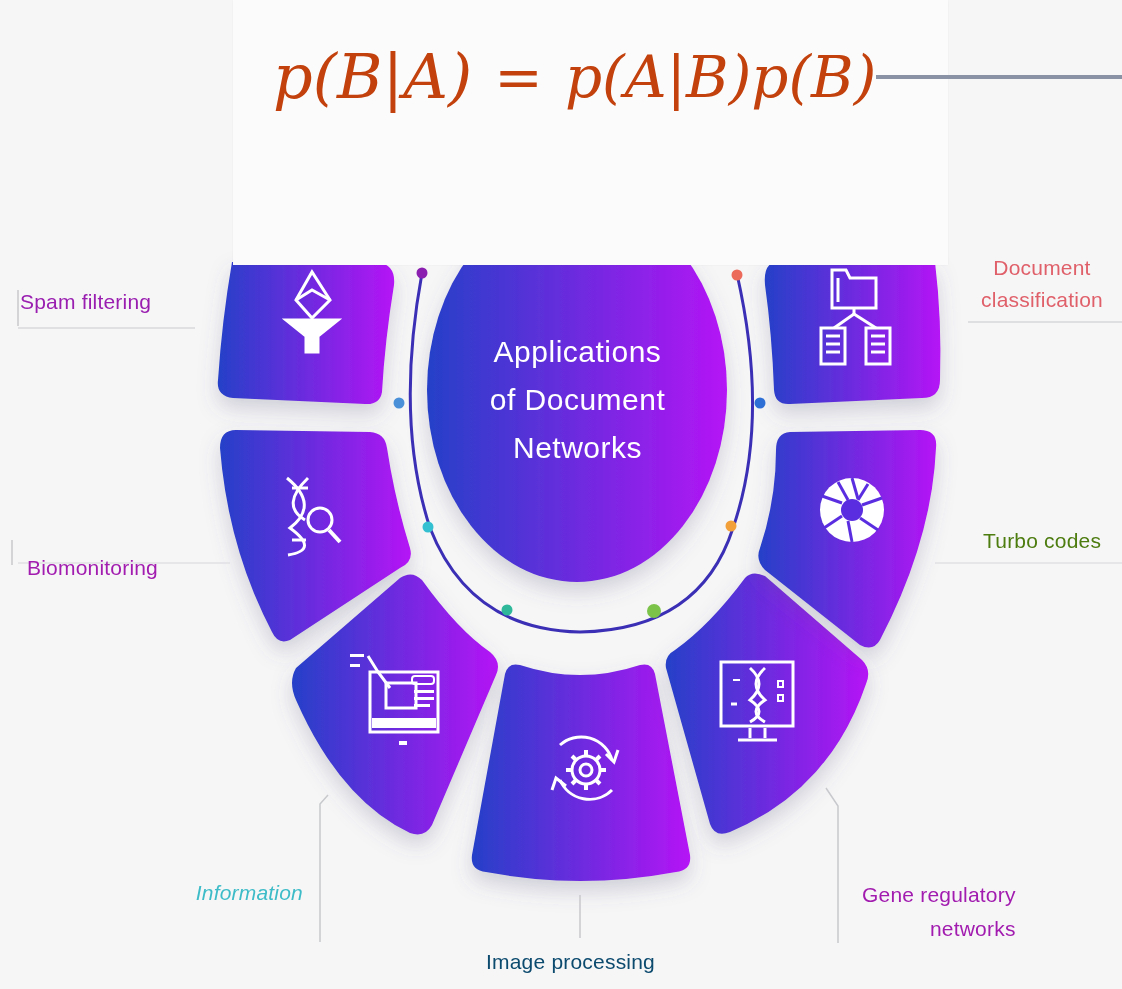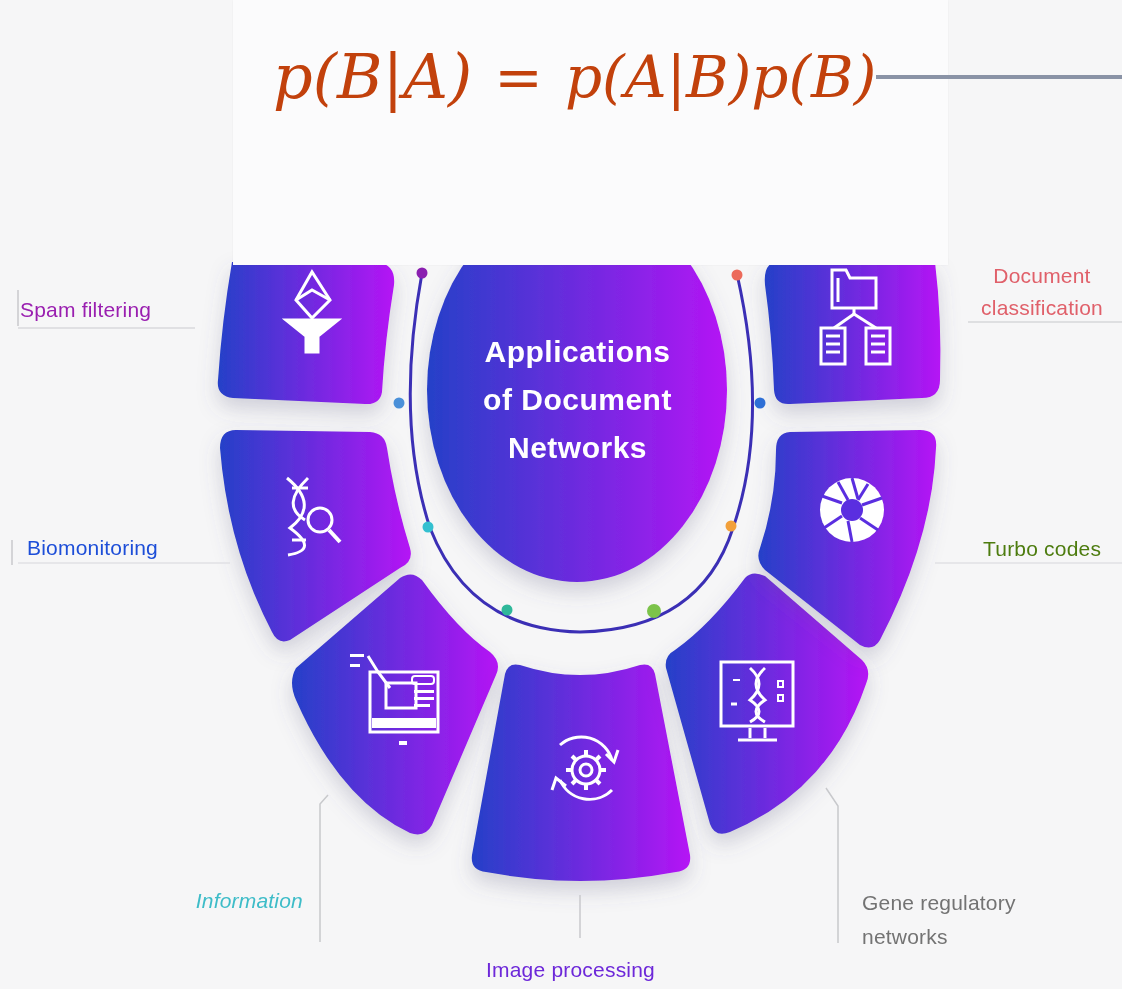--- a/index.html
+++ b/index.html
@@ -21,27 +21,27 @@
   .formula .lhs { font-size:62px; }
   .formula .eq { font-size:58px; margin:0 22px; font-style:normal; }
   .formula .frac { display:flex; flex-direction:row; align-items:center; }
   .formula .num { font-size:58px; line-height:72px; }
   .formula .bar { width:330px; height:4px; background:#8a93a6; margin:2px 0; }
   .formula .den { font-size:40px; line-height:72px; }
 
   .diagram { position:absolute; left:0; top:0; width:1122px; height:989px; }
 
   .label {
-    position:absolute; font-size:21px; letter-spacing:0.2px;margin-top:8px;
+    position:absolute; font-size:21px; letter-spacing:0.2px;
   }
 
   .center-title {
     position:absolute; left:455px; top:328px; width:245px;
     color:#fff; text-align:center; font-size:30px; line-height:48px;
-    font-weight:bold; z-index:3; letter-spacing:0.5px;
+    font-weight:normal; z-index:3; letter-spacing:0.5px;
   }
 </style>
 </head>
 <body>
 
 <div class="diagram">
   <svg width="1122" height="989" viewBox="0 0 1122 989" style="position:absolute;left:0;top:0;">
     <defs>
       <linearGradient id="g" x1="0" y1="0" x2="1" y2="0">
         <stop offset="0" id="gstop0" stop-color="#2540c8"></stop>
@@ -165,26 +165,26 @@
     </g>
   </svg>
 
   <div class="center-title">
     <div>Applications</div>
     <div>of Document</div>
     <div>Networks</div>
   </div>
 
   <div class="label" id="lbl0" style="left: 20px; top: 290px; color: rgb(154, 31, 176);">Spam filtering</div>
-  <div class="label" id="lbl1" style="left: 27px; top: 528px; color: #1d4ed8;">Biomonitoring</div>
+  <div class="label" id="lbl1" style="left: 27px; top: 556px; color: #a21caf;">Biomonitoring</div>
   <div class="label" id="lbl2" style="left: 160px; top: 876px; width: 143px; text-align: right; line-height: 34px; color: rgb(61, 188, 200); font-style: italic;">
     <div>Information</div>
   </div>
-  <div class="label" id="lbl3" style="left: 486px; top: 950px; color: #6d28d9;">Image processing</div>
-  <div class="label" id="lbl4" style="left: 862px; top: 878px; line-height: 34px; color: #737373;">
+  <div class="label" id="lbl3" style="left: 486px; top: 950px; color: #0c4a6e;">Image processing</div>
+  <div class="label" id="lbl4" style="left: 862px; top: 878px; line-height: 34px; color: #a21caf; text-align: right;">
     <div>Gene regulatory</div>
     <div>networks</div>
   </div>
   <div class="label" id="lbl5" style="left: 983px; top: 529px; color: #4d7c0f;">Turbo codes</div>
   <div class="label" id="lbl6" style="left: 962px; top: 252px; width: 160px; text-align: center; line-height: 32px; color: rgb(224, 96, 106);">
     <div>Document</div>
     <div>classification</div>
   </div>
 </div>
 

